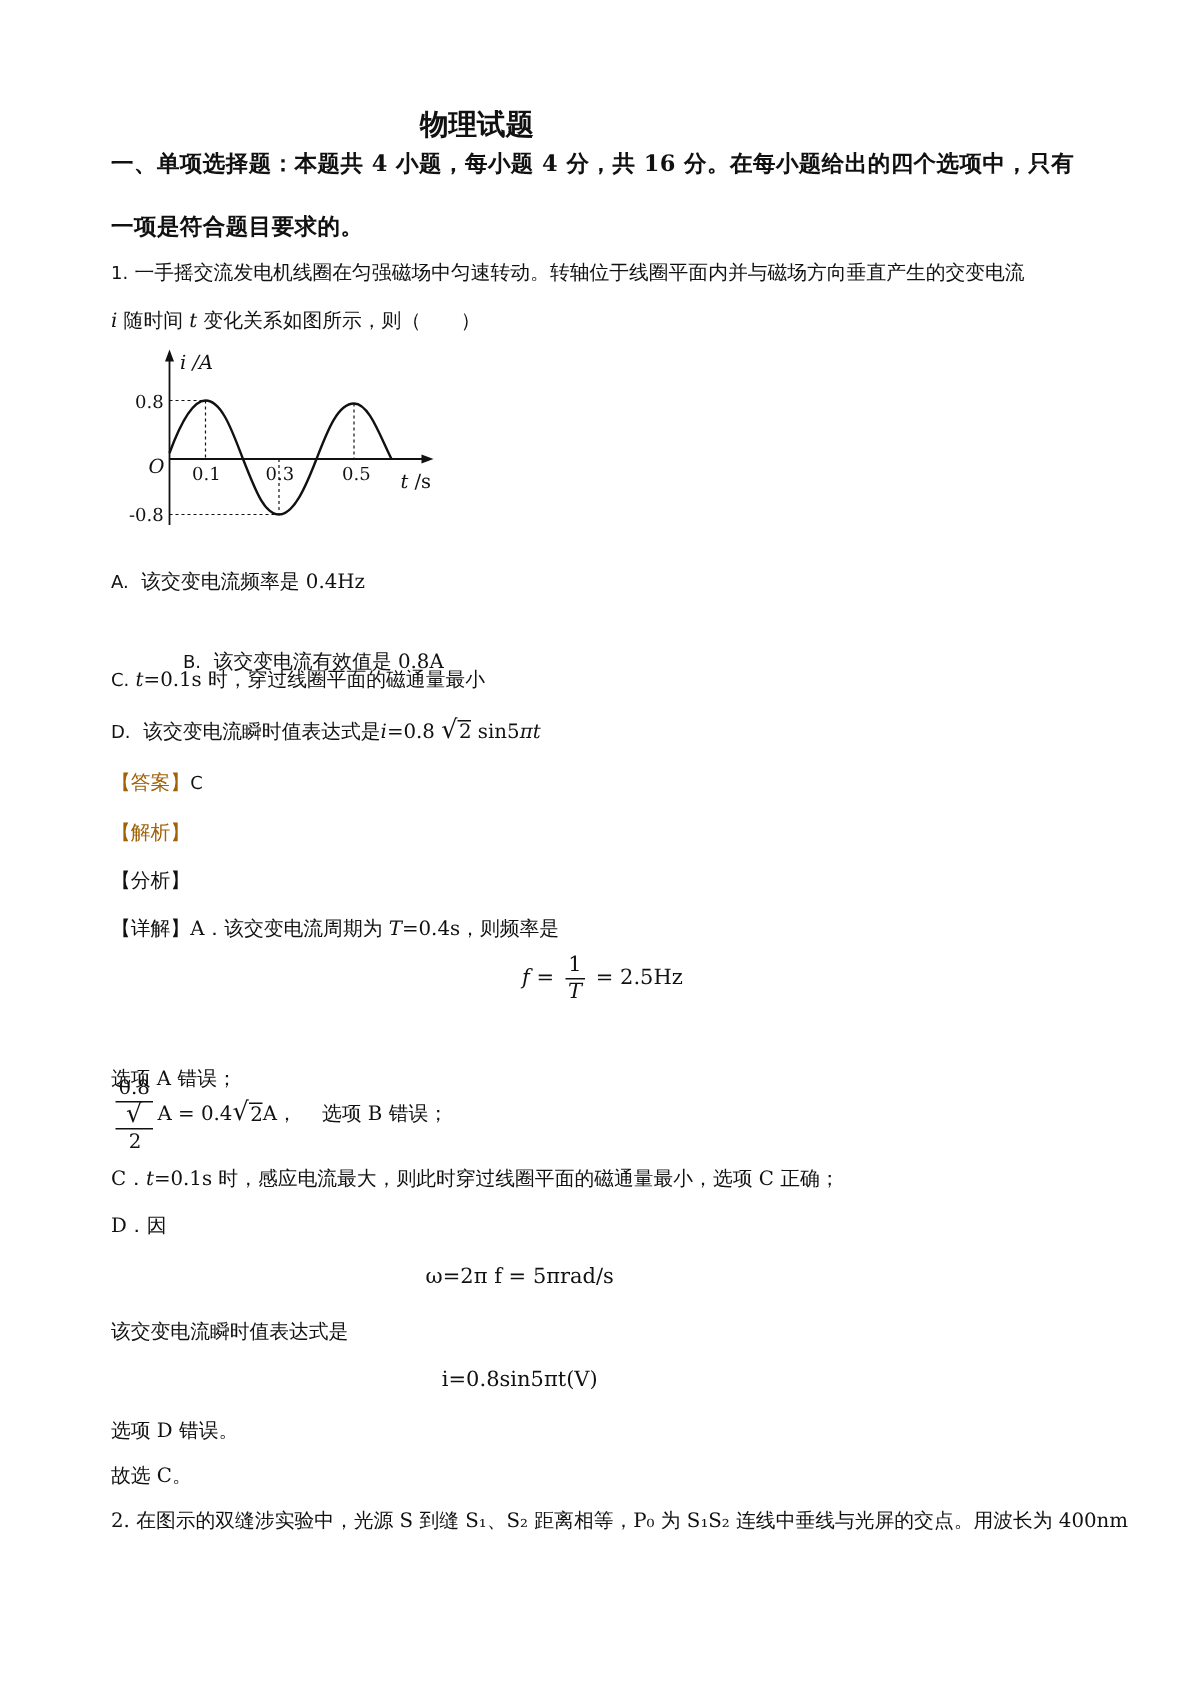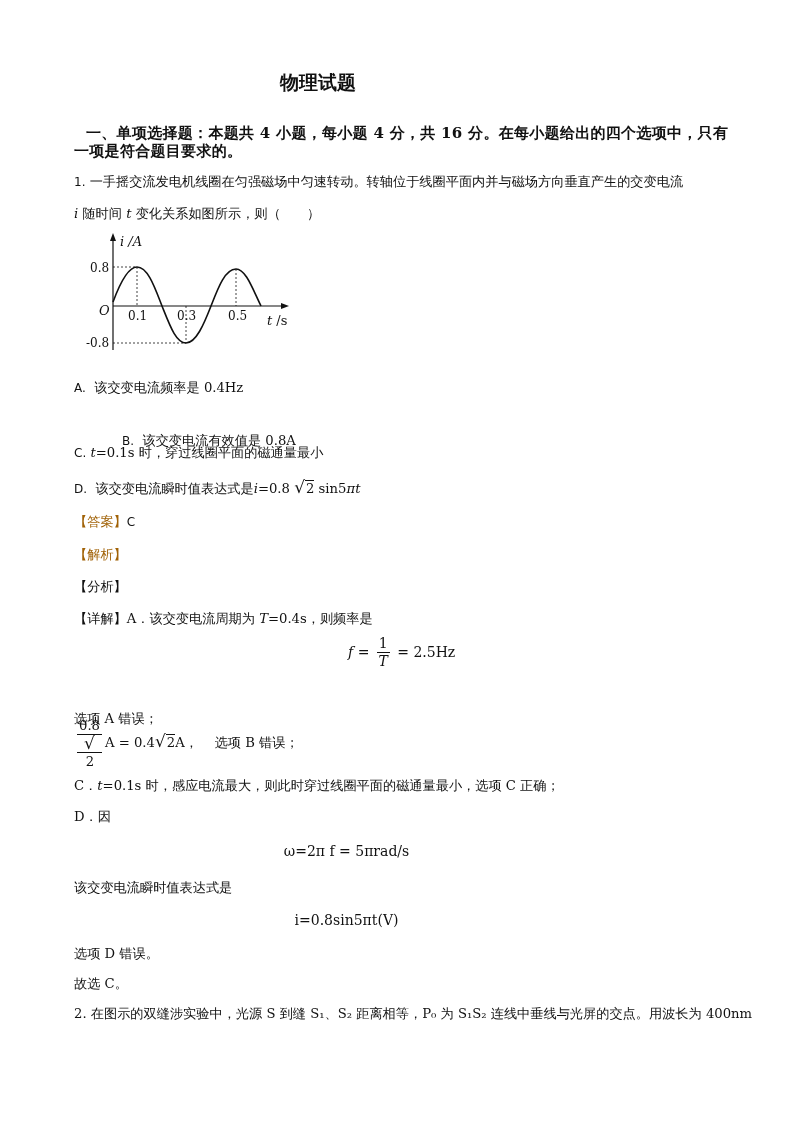--- a/index.html
+++ b/index.html
@@ -17,21 +17,21 @@
   .frac .num { border-bottom: 1px solid #111; padding: 0 2px; }
   .sqrt { border-top: 1px solid #111; padding-left: 1px; }
   .sqrtsign { font-size: 17px; }
   .optlbl { font-family: "DejaVu Sans", "Liberation Sans", sans-serif; font-size: 12px; }
 </style>
 </head>
 <body>
 
 <div class="abs title">物理试题</div>
 
-<div class="abs sec" style="top:124px;margin-left:12px;">一、单项选择题：本题共 4 小题，每小题 4 分，共 16 分。在每小题给出的四个选项中，只有</div>
+<div class="abs sec" style="top:100px;">一、单项选择题：本题共 4 小题，每小题 4 分，共 16 分。在每小题给出的四个选项中，只有</div>
 <div class="abs sec" style="top:142px;">一项是符合题目要求的。</div>
 
 <div class="abs txt" style="top:173px;">
   <span class="optlbl">1.</span>
   <span>一手摇交流发电机线圈在匀强磁场中匀速转动。转轴位于线圈平面内并与磁场方向垂直产生的交变电流</span>
 </div>
 <div class="abs txt" style="top:205px;">
   <span class="it">i</span><span> 随时间 </span><span class="it">t</span><span> 变化关系如图所示，则（　　）</span>
 </div>
 

